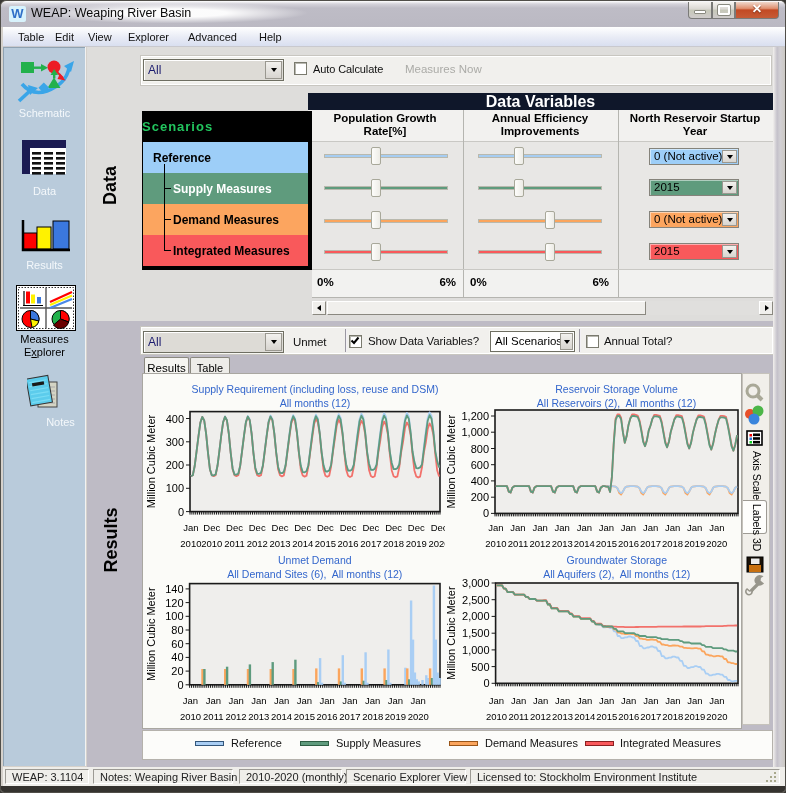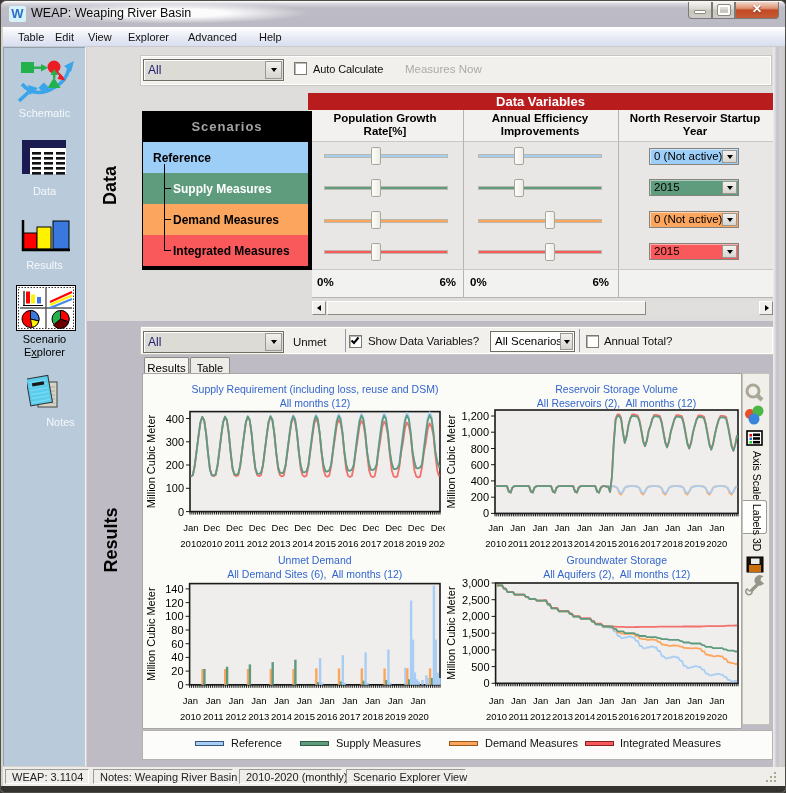--- a/index.html
+++ b/index.html
@@ -119,21 +119,21 @@
       <path d="M34 17 L56 7" stroke="#FF0000" stroke-width="2.2"></path>
       <path d="M34 20 L56 10.5" stroke="#FFF200" stroke-width="2.2"></path>
       <path d="M34 23 L56 14" stroke="#4888E8" stroke-width="2.2"></path>
       <circle cx="14.5" cy="34" r="8.5" fill="#FF0000" stroke="#000"></circle>
       <path d="M14.5 34 L14.5 25.5 A8.5 8.5 0 0 1 22.8 36 Z" fill="#3B78DE" stroke="#000"></path>
       <path d="M14.5 34 L22.8 36 A8.5 8.5 0 0 1 16 42.4 Z" fill="#FFF200" stroke="#000"></path>
       <circle cx="44.5" cy="34" r="8.5" fill="#22B14C" stroke="#000"></circle>
       <path d="M44.5 34 L44.5 25.5 A8.5 8.5 0 0 1 52.6 37 Z" fill="#FF0000" stroke="#000"></path>
       <path d="M44.5 34 L52.6 37 A8.5 8.5 0 0 1 37.5 40 Z" fill="#6A0000" stroke="#000"></path>
     </svg>
-    <div class="slabel" style="left:2px;top:332px;color:#000">Scenario</div>
+    <div class="slabel" style="left:2px;top:332px;color:#000">Measures</div>
     <div class="slabel" style="left:2px;top:345px;color:#000">E<span style="text-decoration:underline">x</span>plorer</div>
     <svg class="abs" style="left:26px;top:372px" width="34" height="38" viewBox="0 0 34 38">
       <rect x="11" y="9" width="19" height="25" fill="#D4D4C4" stroke="#444"></rect>
       <path d="M13 14 h15 M13 18 h15 M13 22 h15 M13 26 h15 M13 30 h15" stroke="#AAA" stroke-width="1"></path>
       <g transform="rotate(-10 13 16)">
         <rect x="1" y="4" width="22" height="27" fill="#5CCCEC" stroke="#333"></rect>
         <path d="M3 8 h18 M3 12 h18 M3 16 h18 M3 20 h18 M3 24 h18 M3 28 h18" stroke="#7ADCF4" stroke-width="1.2"></path>
         <rect x="6" y="9" width="12" height="3.2" fill="#1A1A1A"></rect>
       </g>
     </svg>
@@ -142,34 +142,34 @@
     <div class="toolstrip" style="left:140px;top:55px;width:630px;height:29px"></div>
     <div class="abs combo" style="left:142px;top:58px;width:141px;height:22px;background:#DDDBD6">
       <span class="combot">All</span>
       <span class="cbtn">
         <span class="tri"></span>
       </span>
     </div>
     <div class="abs cb" style="left:293px;top:61px"></div>
     <div class="abs t11" style="left:312px;top:62px">Auto Calculate</div>
     <div class="abs" style="left:404px;top:62px;font-size:11.5px;color:#ABABA7">Measures Now</div>
-    <div class="abs" style="left:307px;top:92px;width:465px;height:17px;background:#b91c1c;color:#fff;font-weight:bold;font-size:13px;text-align:center;line-height:17px">Data Variables</div>
+    <div class="abs" style="left:307px;top:92px;width:465px;height:17px;background:#0f172a;color:#fff;font-weight:bold;font-size:16px;text-align:center;line-height:17px">Data Variables</div>
     <div class="abs" style="left:307px;top:109px;width:465px;height:32px;background:#F2F1EF;border-bottom:1px solid #C9C8C4"></div>
     <div class="abs b11" style="left:284px;top:111px;width:200px;text-align:center">Population Growth</div>
     <div class="abs b11" style="left:284px;top:124px;width:200px;text-align:center">Rate[%]</div>
     <div class="abs b11" style="left:439px;top:111px;width:200px;text-align:center">Annual Efficiency</div>
     <div class="abs b11" style="left:439px;top:124px;width:200px;text-align:center">Improvements</div>
     <div class="abs b11" style="left:594px;top:111px;width:200px;text-align:center">North Reservoir Startup</div>
     <div class="abs b11" style="left:594px;top:124px;width:200px;text-align:center">Year</div>
     <div class="abs" style="left:311px;top:141px;width:461px;height:156px;background:#E8E7E5"></div>
     <div class="abs" style="left:462px;top:109px;width:1px;height:188px;background:#B5B5B0"></div>
     <div class="abs" style="left:617px;top:109px;width:1px;height:188px;background:#B5B5B0"></div>
     <div class="abs" style="left:311px;top:296px;width:461px;height:1px;background:#B5B5B0"></div>
     <div class="abs" style="left:311px;top:268px;width:461px;height:1px;background:#C9C8C4"></div>
-    <div class="abs" style="left:141px;top:110px;width:170px;height:31px;background:#000;color:#a3a3a3;font-weight:bold;font-size:13px;text-align:center;line-height:31px;letter-spacing:1px">Scenarios</div>
+    <div class="abs" style="left:141px;top:110px;width:170px;height:31px;background:#000;color:#22c55e;font-weight:bold;font-size:13px;text-align:left;line-height:31px;letter-spacing:1px">Scenarios</div>
     <div class="abs" style="left:141px;top:141px;width:166px;height:31px;background:#9DCEF8"></div>
     <div class="abs b12" style="left:152px;top:150px;color:#000">Reference</div>
     <div class="abs" style="left:141px;top:172px;width:166px;height:31px;background:#5F9B7D"></div>
     <div class="abs b12" style="left:172px;top:181px;color:#fff">Supply Measures</div>
     <div class="abs" style="left:141px;top:203px;width:166px;height:31px;background:#FCA55F"></div>
     <div class="abs b12" style="left:172px;top:212px;color:#000">Demand Measures</div>
     <div class="abs" style="left:141px;top:234px;width:166px;height:31px;background:#F9595B"></div>
     <div class="abs b12" style="left:172px;top:243px;color:#000">Integrated Measures</div>
     <div class="abs" style="left:307px;top:110px;width:4px;height:159px;background:#000"></div>
     <div class="abs" style="left:141px;top:265px;width:170px;height:4px;background:#000"></div>
@@ -502,20 +502,23 @@
     </div>
     <div class="abs spanel" style="left:92px;top:768px;width:140px;height:15px">
       <span>Notes: Weaping River Basin</span>
     </div>
     <div class="abs spanel" style="left:238px;top:768px;width:103px;height:15px">
       <span>2010-2020 (monthly)</span>
     </div>
     <div class="abs spanel" style="left:345px;top:768px;width:120px;height:15px">
       <span>Scenario Explorer View</span>
     </div>
+    <div class="abs spanel" style="left:469px;top:768px;width:310px;height:15px">
+      <span>Licensed to: Stockholm Environment Institute</span>
+    </div>
     <div class="abs" style="left:765px;top:779px;width:2px;height:2px;background:#A8A88C"></div>
     <div class="abs" style="left:769px;top:775px;width:2px;height:2px;background:#A8A88C"></div>
     <div class="abs" style="left:769px;top:779px;width:2px;height:2px;background:#A8A88C"></div>
     <div class="abs" style="left:773px;top:771px;width:2px;height:2px;background:#A8A88C"></div>
     <div class="abs" style="left:773px;top:775px;width:2px;height:2px;background:#A8A88C"></div>
     <div class="abs" style="left:773px;top:779px;width:2px;height:2px;background:#A8A88C"></div>
     <div class="abs" style="left:0px;top:785px;width:786px;height:8px;background:#35332F"></div>
     <div class="abs" style="left:772px;top:46px;width:12px;height:720px;background:linear-gradient(90deg,#F2F0ED,#C4C1CA 35%,#D2D0D4 60%,#CCC9C4)"></div>
   </div>
 </body></html>

